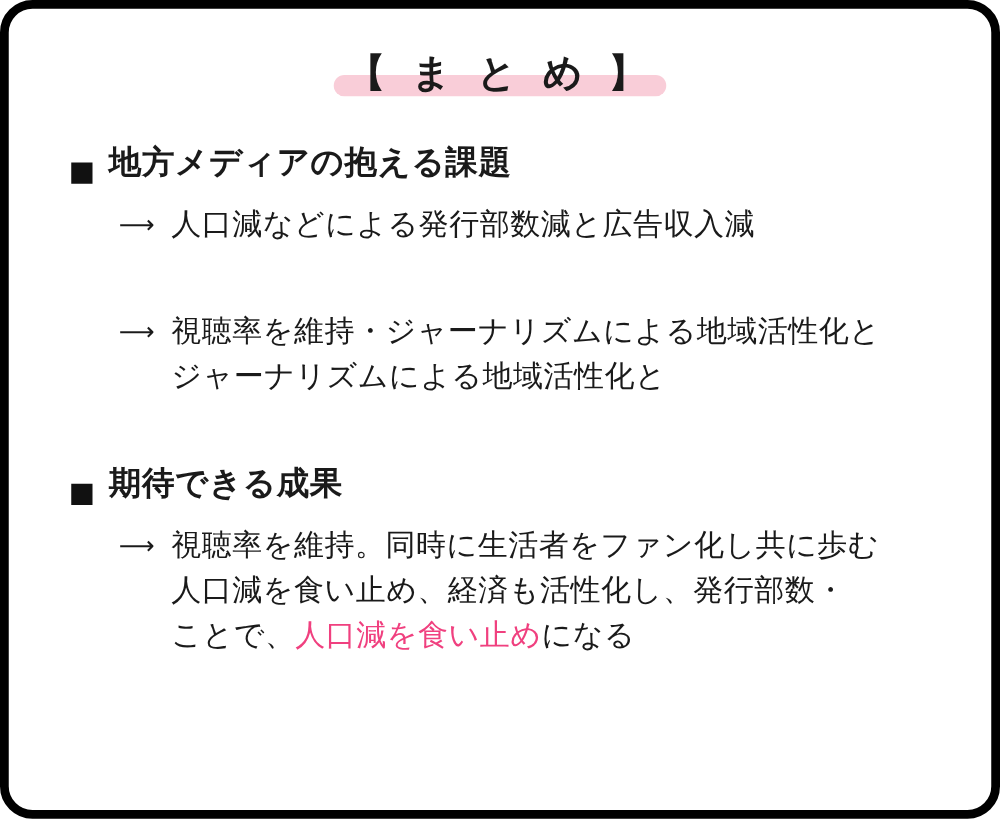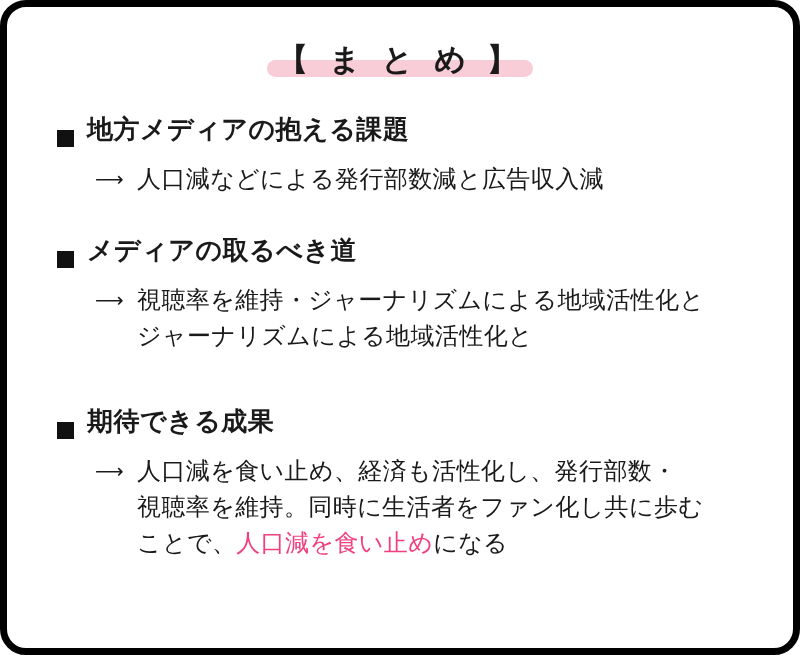--- a/index.html
+++ b/index.html
@@ -154,45 +154,41 @@
           <span class="arrow-icon">⟶</span>
           <div class="body-lines">
             <div class="body-line">人口減などによる発行部数減と広告収入減</div>
           </div>
         </div>
       </div>
 
       <div class="sec-gap-1"></div>
 
       <div class="section">
-        <div class="section-heading">
-          <span class="sq-marker"></span>
-          <span>メディアの取るべき道</span>
-        </div>
         <div class="section-body">
           <span class="arrow-icon">⟶</span>
           <div class="body-lines">
             <div class="body-line">視聴率を維持・ジャーナリズムによる地域活性化と</div>
             <div class="body-line">ジャーナリズムによる地域活性化と</div>
           </div>
         </div>
       </div>
 
       <div class="sec-gap-2"></div>
 
       <div class="section">
         <div class="section-heading">
           <span class="sq-marker"></span>
           <span>期待できる成果</span>
         </div>
         <div class="section-body">
           <span class="arrow-icon">⟶</span>
           <div class="body-lines">
+            <div class="body-line">視聴率を維持。同時に生活者をファン化し共に歩む</div>
             <div class="body-line">人口減を食い止め、経済も活性化し、発行部数・</div>
-            <div class="body-line">視聴率を維持。同時に生活者をファン化し共に歩む</div>
             <div class="body-line"><span>ことで、</span><span class="accent">人口減を食い止め</span><span>になる</span></div>
           </div>
         </div>
       </div>
 
     </div>
   </div>
 </div>
 
 </body></html>

